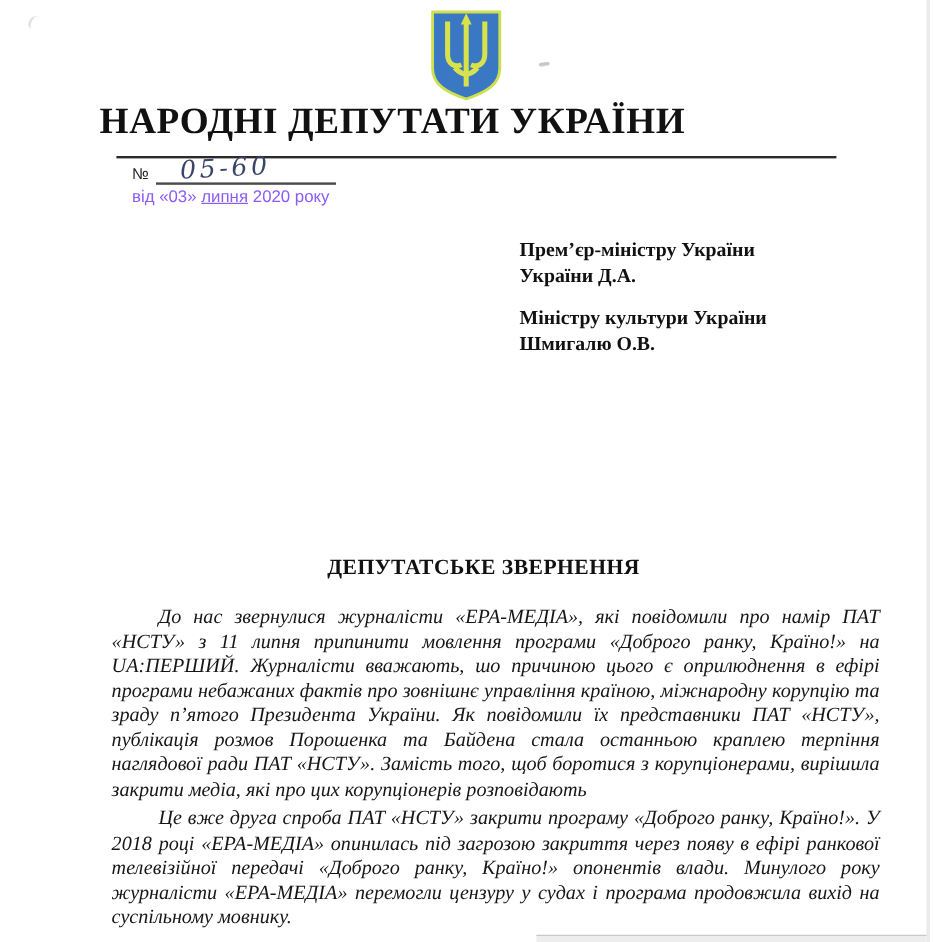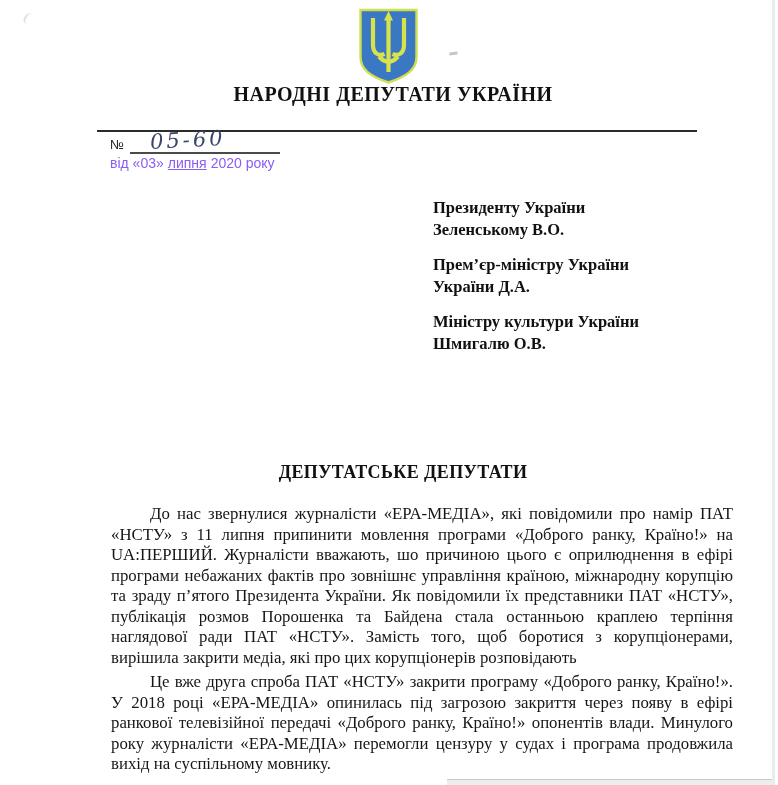--- a/index.html
+++ b/index.html
@@ -8,22 +8,21 @@
     width:778px;height:785px;
     background:#ffffff;
     overflow:hidden;
     font-family:"Liberation Serif", serif;
     color:#1a1a1a;
   }
   
   .emblem{position:absolute;left:355px;top:7px;width:67px;height:79px;}
   .org-title{
     position:absolute;left:83px;top:83px;width:620px;
-    text-align:center;
-    font-weight:bold;font-size:20px;letter-spacing:0.5px;
+    font-weight:bold;font-size:31px;letter-spacing:0.5px;
     color:#111;white-space:nowrap;
     font-family:"Liberation Serif", serif;
   }
   .head-rule{position:absolute;left:97px;top:130px;width:600px;height:2px;background:#2b2b2b;}
   
   .ref-number-label{
     position:absolute;left:110px;top:137px;
     font-family:"Liberation Sans", sans-serif;font-size:13px;color:#222;
   }
   .ref-underline{position:absolute;left:130px;top:152px;width:150px;height:2px;background:#4a4a4a;}
@@ -50,21 +49,21 @@
   
   .letter-title{
     position:absolute;left:93px;top:462px;width:620px;
     text-align:center;font-weight:bold;font-size:18px;letter-spacing:0.4px;color:#111;
     white-space:nowrap;
   }
   .letter-body{
     position:absolute;left:93px;top:504px;width:640px;
     font-size:16.8px;line-height:20.5px;text-align:justify;color:#161616;
   }
-  .letter-body p{margin:0 0 4px 18px;text-indent:39px;}
+  .letter-body p{margin:0 0 4px 0;text-indent:39px;font-style:italic;}
   
   .artifact-corner{
     position:absolute;left:24px;top:13px;width:9px;height:12px;
     border-left:2px solid #d2d2d2;border-radius:60% 0 0 40%;
     transform:rotate(18deg);opacity:.75;filter:blur(.4px);
   }
   .artifact-dash{
     position:absolute;left:449px;top:52px;width:9px;height:3px;
     background:#c6c6c6;border-radius:2px;transform:rotate(-8deg);filter:blur(.4px);
   }
@@ -100,34 +99,30 @@
   <div class="ref-number-label">№</div>
   <div class="ref-underline"></div>
   <div class="ref-number-value">05-60</div>
 
   <div class="ref-date">
     <span>від «03»</span><span class="month">липня</span><span>2020 року</span>
   </div>
 
   <div class="addressees">
     <div class="addressee-group">
-      <div class="addressee-line">Президенту України</div>
-      <div class="addressee-line">Зеленському В.О.</div>
-    </div>
-    <div class="addressee-group">
       <div class="addressee-line">Прем’єр-міністру України</div>
       <div class="addressee-line">України Д.А.</div>
     </div>
     <div class="addressee-group">
       <div class="addressee-line">Міністру культури України</div>
       <div class="addressee-line">Шмигалю О.В.</div>
     </div>
   </div>
 
-  <div class="letter-title">ДЕПУТАТСЬКЕ ДЕПУТАТИ</div>
+  <div class="letter-title">ДЕПУТАТСЬКЕ ЗВЕРНЕННЯ</div>
 
   <div class="letter-body">
     <p>До нас звернулися журналісти «ЕРА-МЕДІА», які повідомили про намір ПАТ «НСТУ» з 11 липня припинити мовлення програми «Доброго ранку, Країно!» на UA:ПЕРШИЙ. Журналісти вважають, шо причиною цього є оприлюднення в ефірі програми небажаних фактів про зовнішнє управління країною, міжнародну корупцію та зраду п’ятого Президента України. Як повідомили їх представники ПАТ «НСТУ», публікація розмов Порошенка та Байдена стала останньою краплею терпіння наглядової ради ПАТ «НСТУ». Замість того, щоб боротися з корупціонерами, вирішила закрити медіа, які про цих корупціонерів розповідають</p>
     <p>Це вже друга спроба ПАТ «НСТУ» закрити програму «Доброго ранку, Країно!». У 2018 році «ЕРА-МЕДІА» опинилась під загрозою закриття через появу в ефірі ранкової телевізійної передачі «Доброго ранку, Країно!» опонентів влади. Минулого року журналісти «ЕРА-МЕДІА» перемогли цензуру у судах і програма продовжила вихід на суспільному мовнику.</p>
   </div>
 
   <div class="artifact-corner"></div>
   <div class="artifact-dash"></div>
   <div class="artifact-right-edge"></div>
   <div class="artifact-bottom-strip"></div>

